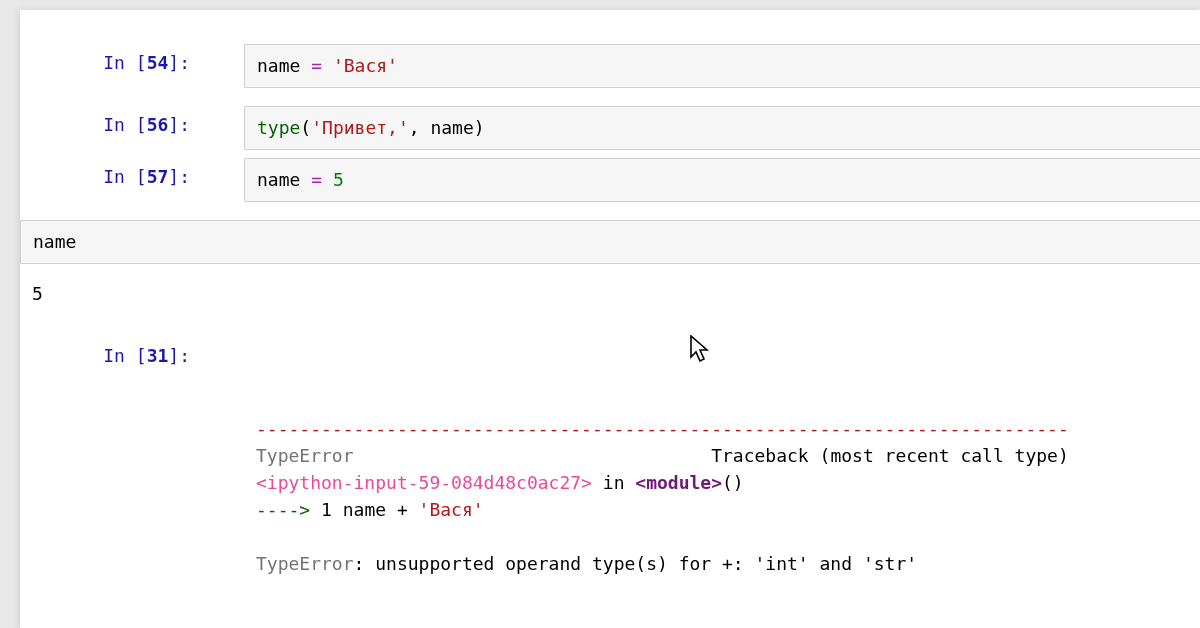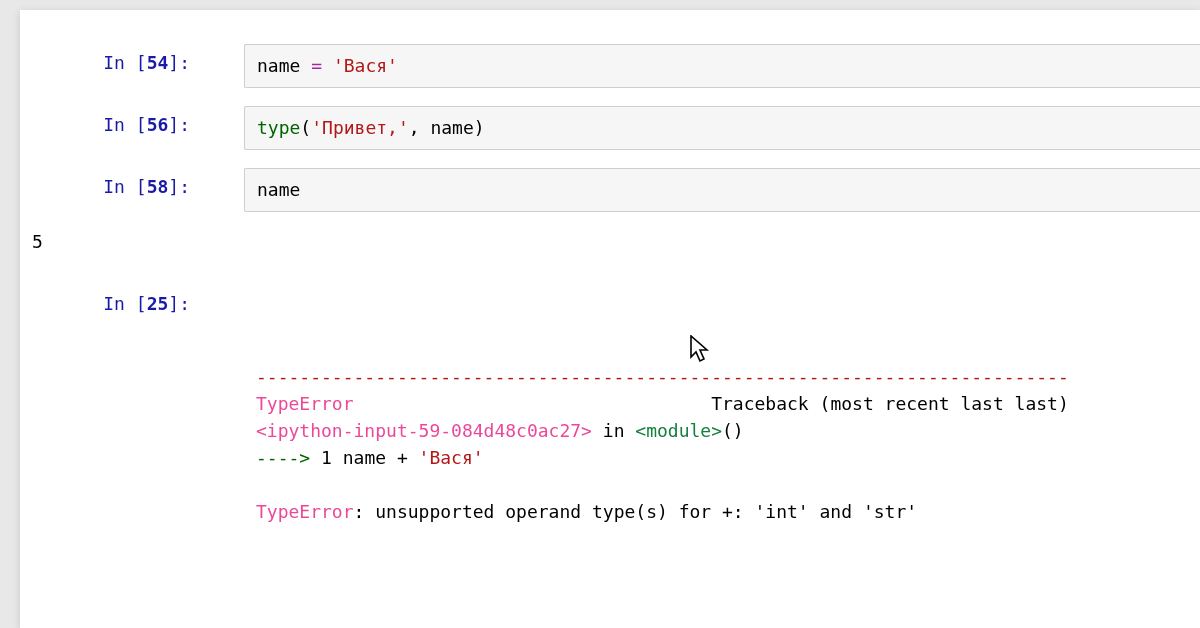--- a/index.html
+++ b/index.html
@@ -64,24 +64,24 @@
   
   .tk-name { color: #000; }
   .tk-op { color: #a626a4; }
   .tk-str { color: #b21818; }
   .tk-num { color: #008000; }
   .tk-func { color: #006400; }
   .tk-paren { color: #000; }
 
   
   .tb-sep { color: #b21818; }
-  .tb-errname { color: #ec4899; }
+  .tb-errname { color: #737373; }
   .tb-head-right { color: #000; }
   .tb-loc { color: #ec4899; }
-  .tb-module { color: #15803d; }
+  .tb-module { color: #701a75; font-weight: bold; }
   .tb-arrow { color: #006400; }
   .tb-codeline .tk-name { color: #000; }
   .tb-codeline .tk-op { color: #000; }
   .tb-codeline .tk-str { color: #b21818; }
   .tb-msg { color: #000; }
 
   .cursor-arrow {
     position: absolute;
     pointer-events: none;
   }
@@ -98,41 +98,44 @@
     <div class="codebox"><span class="tk-name">name</span><span class="tk-op"> = </span><span class="tk-str">'Вася'</span></div>
   </div>
 
   <div class="cell" style="margin-top:10px;">
     <div class="prompt">
       <span class="in-label">In </span><span class="in-label">[</span><span class="in-label num">56</span><span class="in-label">]:</span>
     </div>
     <div class="codebox"><span class="tk-func">type</span><span class="tk-paren">(</span><span class="tk-str">'Привет,'</span><span class="tk-paren">, </span><span class="tk-name">name</span><span class="tk-paren">)</span></div>
   </div>
 
+  <div class="cell">
+    <div class="prompt">
+      <span class="in-label">In </span><span class="in-label">[</span><span class="in-label num">57</span><span class="in-label">]:</span>
+    </div>
+    <div class="codebox"><span class="tk-name">name</span><span class="tk-op"> = </span><span class="tk-num">5</span></div>
+  </div>
 
   <div class="cell" style="margin-top:10px;">
-    <div class="prompt">
-      <span class="in-label">In </span><span class="in-label">[</span><span class="in-label num">58</span><span class="in-label">]:</span>
-    </div>
     <div class="codebox"><span class="tk-name">name</span></div>
   </div>
   <div class="cell">
     <div class="output" style="padding-top:8px;">5</div>
   </div>
 
   <div class="cell" style="margin-top:10px;">
     <div class="prompt">
-      <span class="in-label">In </span><span class="in-label">[</span><span class="in-label num">25</span><span class="in-label">]:</span>
+      <span class="in-label">In </span><span class="in-label">[</span><span class="in-label num">31</span><span class="in-label">]:</span>
     </div>
   </div>
   <div class="cell">
     <div class="prompt"></div>
     <div class="output" style="white-space:pre;">
 <span class="tb-sep">---------------------------------------------------------------------------</span>
-<span class="tb-errname">TypeError</span><span>                                 </span><span class="tb-head-right">Traceback (most recent last last)</span>
+<span class="tb-errname">TypeError</span><span>                                 </span><span class="tb-head-right">Traceback (most recent call type)</span>
 <span class="tb-loc">&lt;ipython-input-59-084d48c0ac27&gt;</span><span> in </span><span class="tb-module">&lt;module&gt;</span><span>()</span>
 <span class="tb-arrow">----&gt; </span><span class="tb-codeline"><span>1 </span><span class="tk-name">name</span><span class="tk-op"> + </span><span class="tk-str">'Вася'</span></span>
 
 <span class="tb-errname">TypeError</span><span class="tb-msg">: unsupported operand type(s) for +: 'int' and 'str'</span>
 </div>
   </div>
 
 </div>
 
 <svg class="cursor-arrow" width="22" height="30" viewBox="0 0 22 30" style="left: 690px; top: 335px;">

